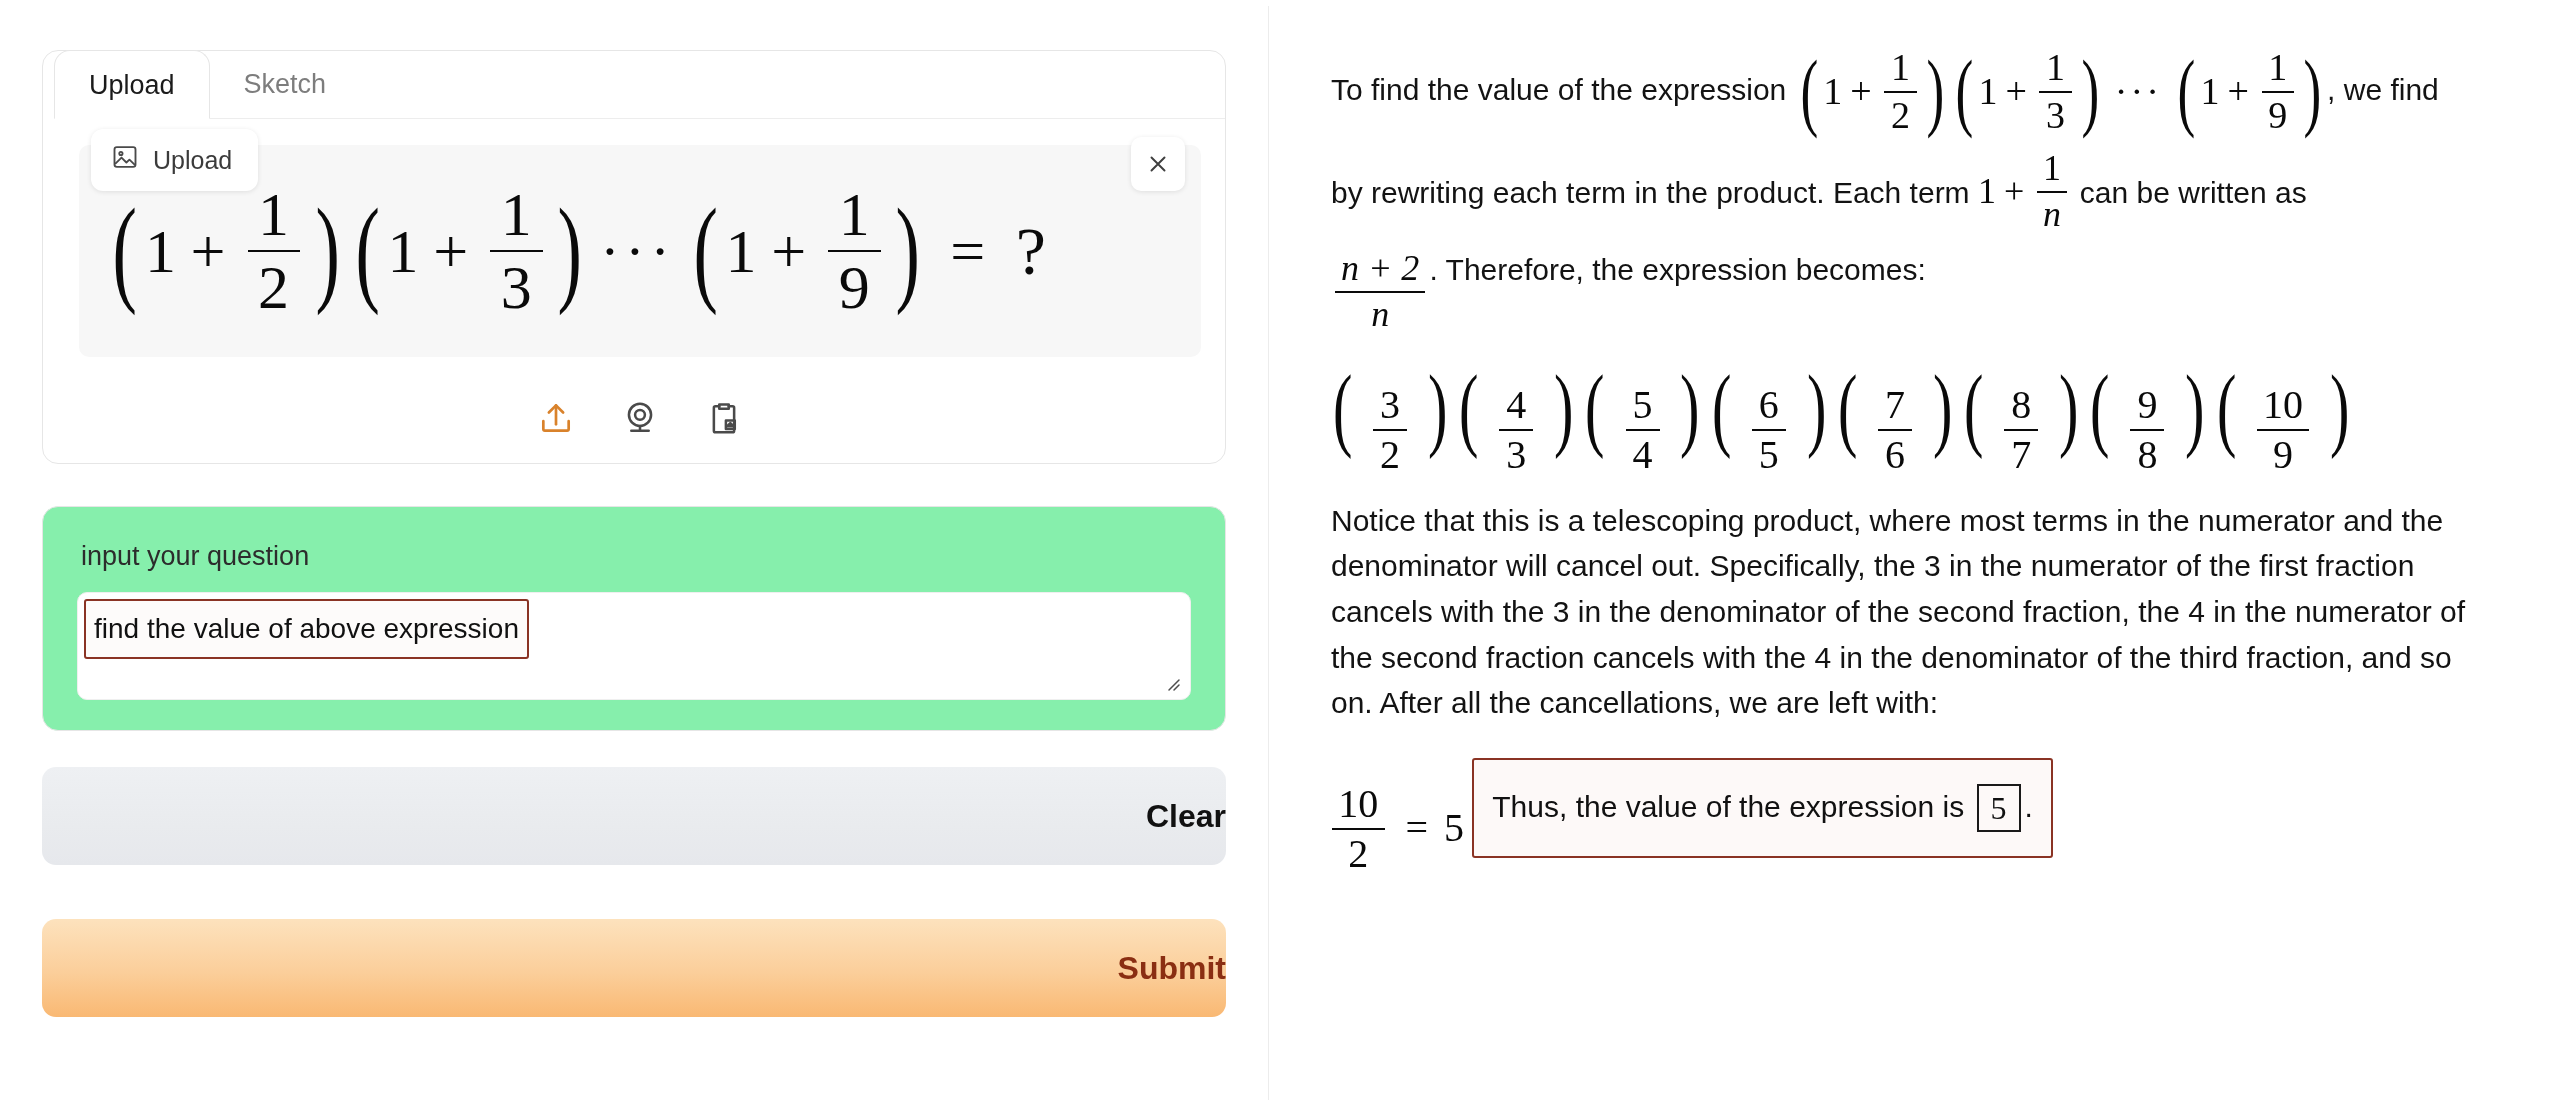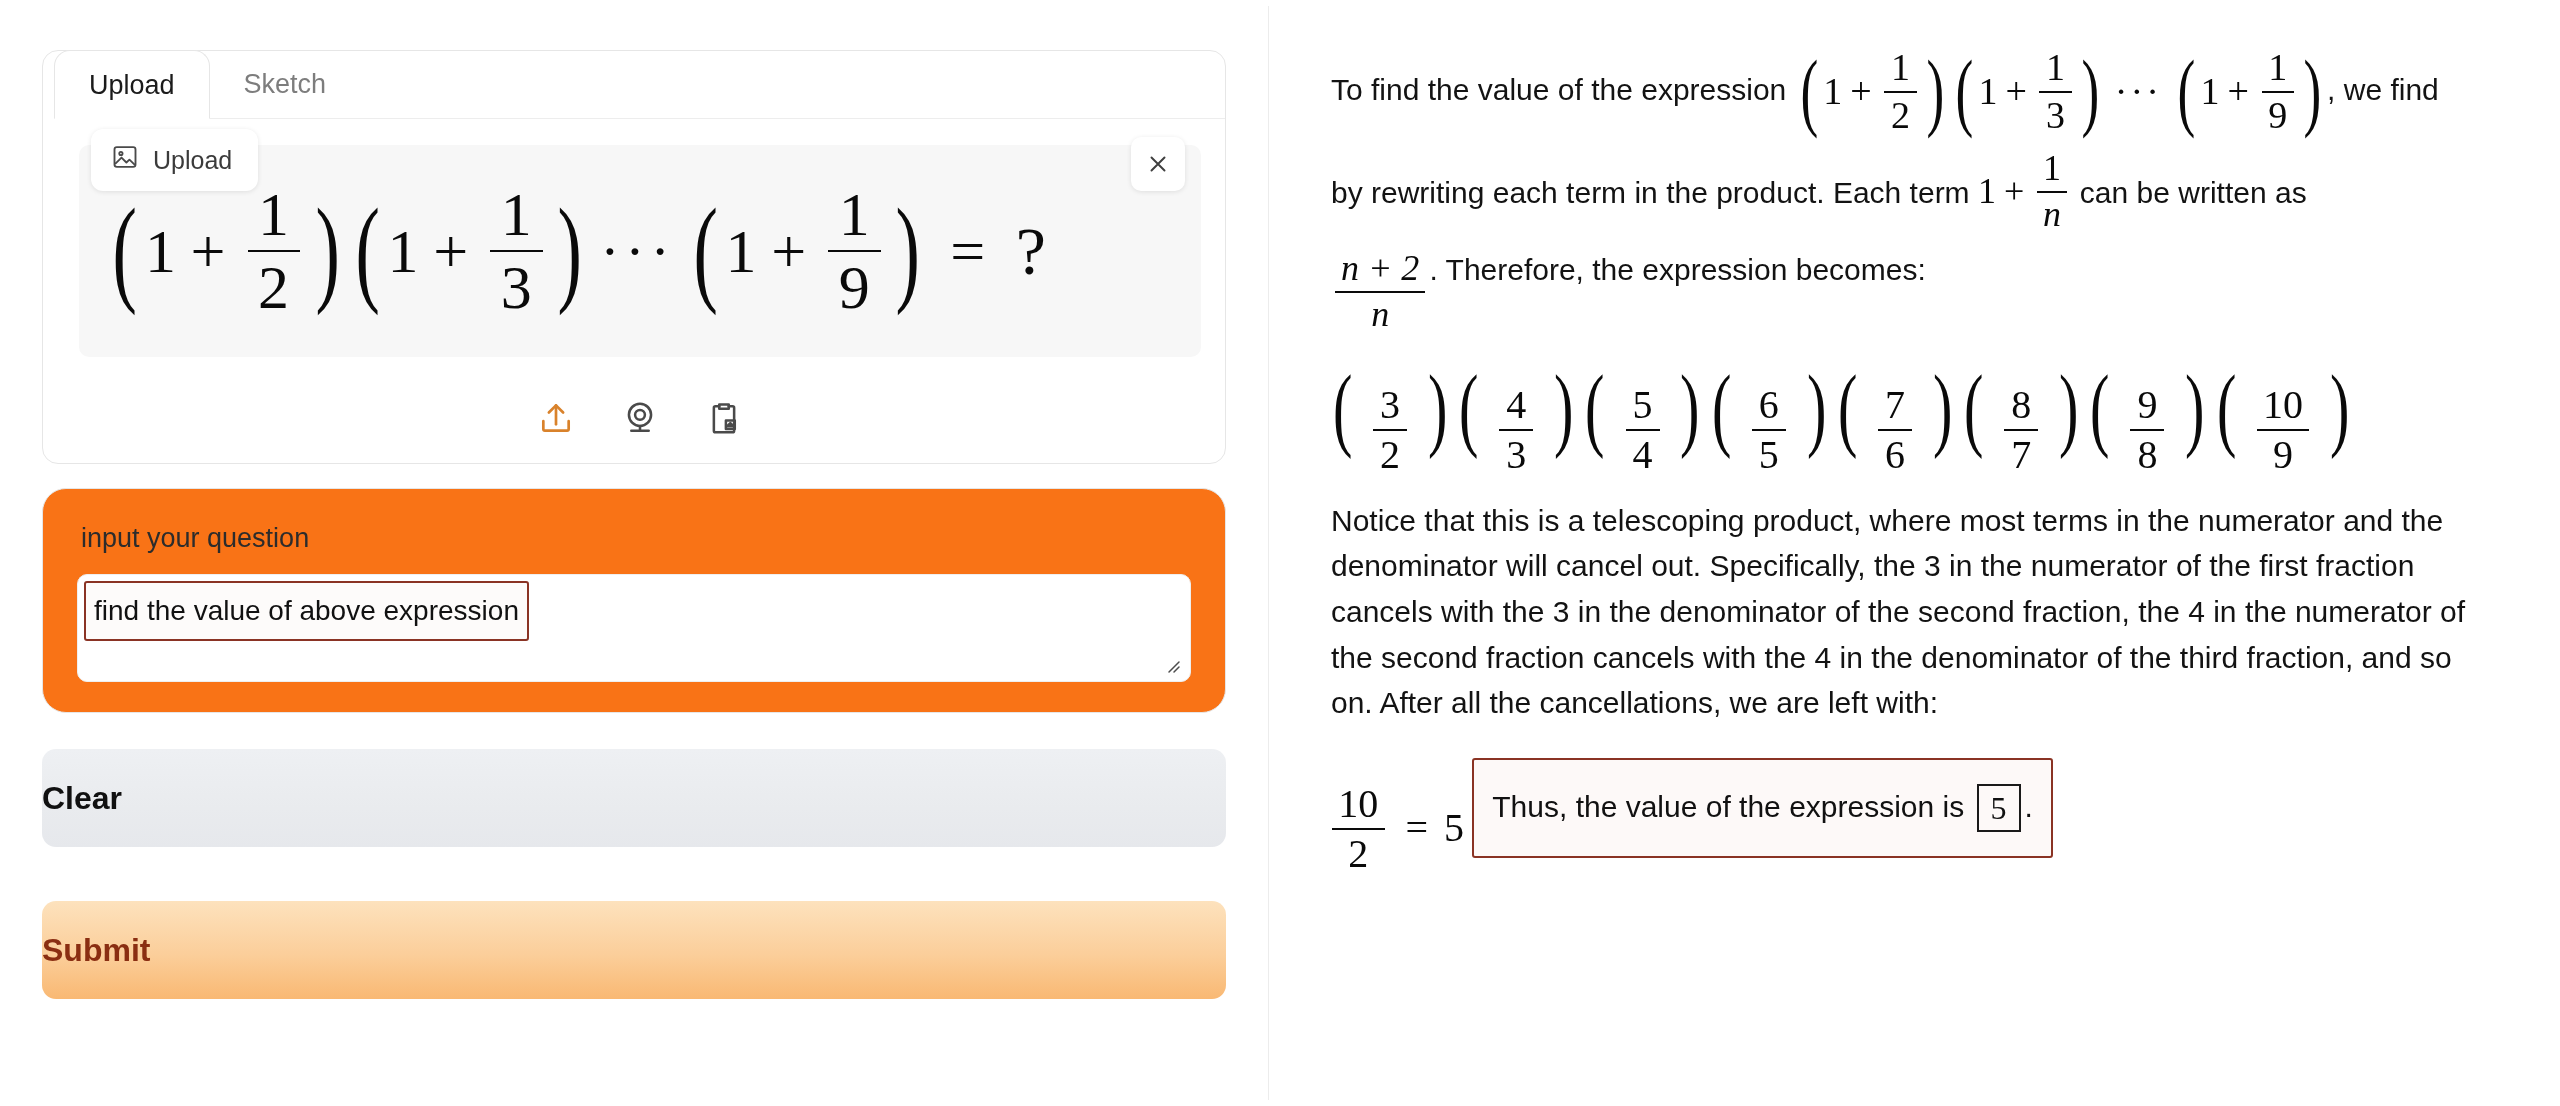--- a/index.html
+++ b/index.html
@@ -149,24 +149,24 @@
     display: flex;
     justify-content: center;
     align-items: center;
     gap: 46px;
     margin-top: 42px;
   }
   .icon-btn { cursor: pointer; display: flex; align-items: center; justify-content: center; }
 
   
   .question-card {
-    margin-top: 24px;
+    margin-top: 42px;
     border: 1px solid #e6e6e6;
-    border-radius: 24px;
-    background: #f97316;
+    border-radius: 16px;
+    background: #86efac;
     padding: 34px 34px 30px 34px;
   }
   .question-label {
     font-size: 27px;
     color: #2c2c2c;
     margin-bottom: 20px;
     padding-left: 4px;
   }
   .textarea-shell {
     position: relative;
@@ -194,21 +194,21 @@
     cursor: nwse-resize;
   }
 
   
   .btn {
     margin-top: 36px;
     height: 98px;
     border-radius: 14px;
     display: flex;
     align-items: center;
-    justify-content: flex-start;
+    justify-content: flex-end;
     font-size: 32px;
     cursor: pointer;
     user-select: none;
   }
   .btn-clear {
     background: linear-gradient(180deg, #eef0f3 0%, #e9ebee 60%, #e6e8ec 100%);
     color: #111111;
     font-weight: bold;
   }
   .btn-submit {

